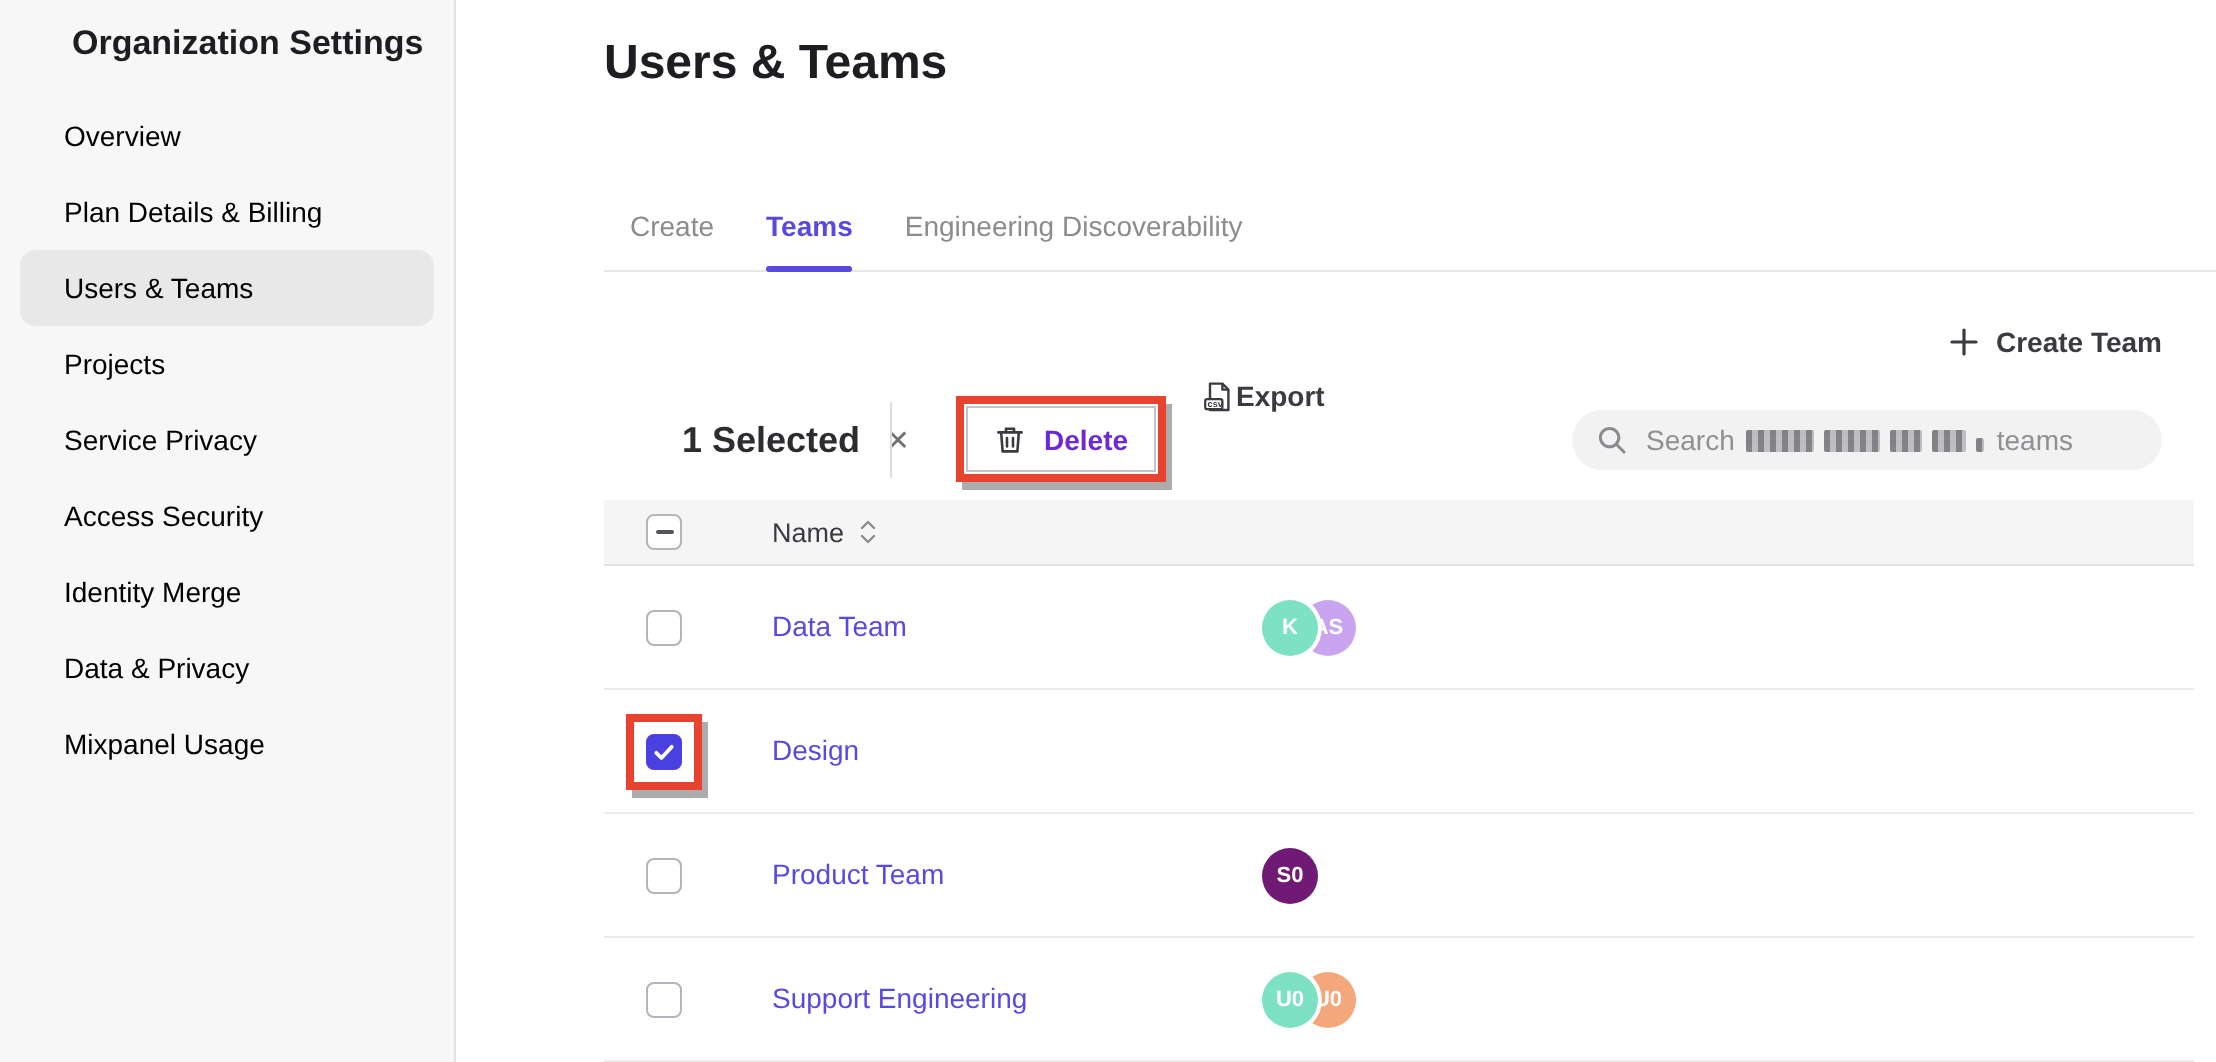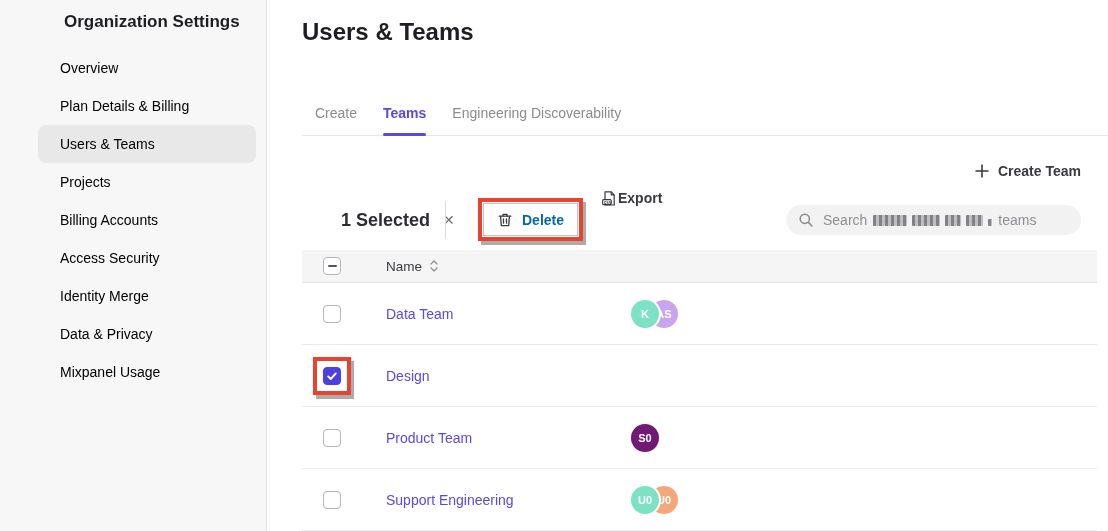--- a/index.html
+++ b/index.html
@@ -4,22 +4,22 @@
 <style>
   * { margin:0; padding:0; box-sizing:border-box; }
   html,body { background:#fff; }
   body {
     width:1108px; height:531px; position:relative; overflow:hidden;
     font-family:"Liberation Sans", sans-serif; color:#26262b;
   }
 
   
   .sidebar {
-    position:absolute; left:0; top:0; bottom:0; width:267px;
-    background:#f7f7f8; border-right:1px solid #e3e3e6;padding-left:28px;
+    position:absolute; left:0; top:0; bottom:0; width:228px;
+    background:#f7f7f8; border-right:1px solid #e3e3e6;
   }
   .sidebar-title {
     padding:12px 0 0 36px; font-size:17px; font-weight:bold; color:#1d1d22;
   }
   .sidebar nav { margin-top:17px; }
   .side-item {
     height:38px; display:flex; align-items:center; padding-left:32px;
     font-size:14px; color:#000000; cursor:pointer;
   }
   .side-item.active {
@@ -61,21 +61,21 @@
   .vdivider { position:absolute; left:193px; top:11px; width:1px; height:38px; background:#dcdcdf; }
 
   .annotation {
     border:4px solid #e8432e; box-shadow:3px 4px 0 rgba(70,70,70,0.45);
     display:inline-flex; line-height:0;
   }
   .delete-annotation { position:absolute; left:226px; top:8px; padding:1px; background:#fff; }
   .delete-btn {
     height:33px; background:#fff; border:1px solid #c3c3c7;
     display:inline-flex; align-items:center; gap:9px; padding:8px 13px;
-    font-size:14px; font-weight:bold; color:#0369a1; cursor:pointer;
+    font-size:14px; font-weight:bold; color:#6d28d9; cursor:pointer;
     font-family:"Liberation Sans", sans-serif;
   }
   .export-btn {
     position:absolute; left:349px; top:0; height:100%;
     display:flex; align-items:flex-start; 
     font-size:14px; font-weight:bold; color:#3a3a40; cursor:pointer;
   }
 
   .search-box {
     position:absolute; right:27px; top:15px; width:295px; height:30px;
@@ -131,21 +131,21 @@
 </head>
 <body>
 
 <aside class="sidebar">
   <div class="sidebar-title">Organization Settings</div>
   <nav>
     <div class="side-item">Overview</div>
     <div class="side-item">Plan Details &amp; Billing</div>
     <div class="side-item active">Users &amp; Teams</div>
     <div class="side-item">Projects</div>
-    <div class="side-item">Billing Accounts</div>
+    <div class="side-item">Service Privacy</div>
     <div class="side-item">Access Security</div>
     <div class="side-item">Identity Merge</div>
     <div class="side-item">Data &amp; Privacy</div>
     <div class="side-item">Mixpanel Usage</div>
   </nav>
 </aside>
 
 <main class="main">
   <h1 class="page-title">Users &amp; Teams</h1>
 

